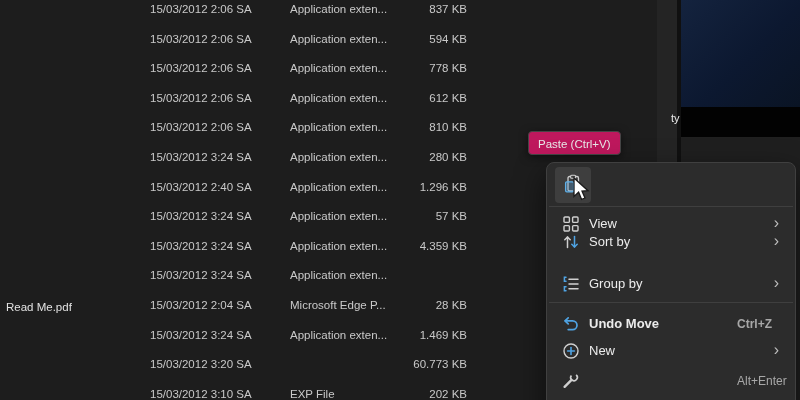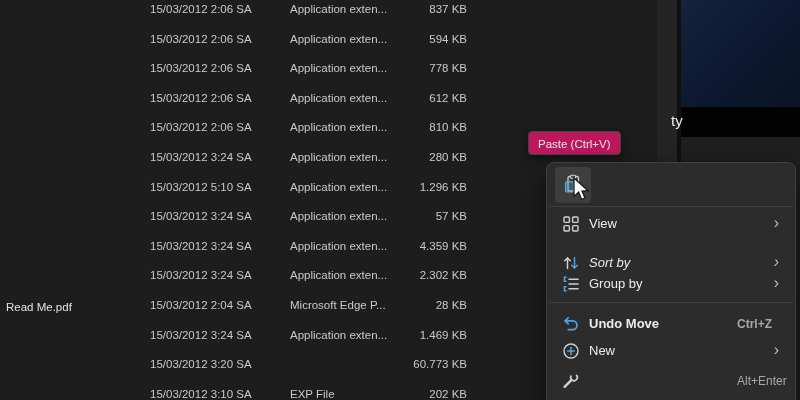--- a/index.html
+++ b/index.html
@@ -15,21 +15,21 @@
   .name-label{position:absolute;left:6px;width:130px;height:22px;line-height:22px;
               font-size:11.5px;color:#e2e2e2;white-space:nowrap;overflow:hidden;}
   
   .band-light{position:absolute;left:657px;top:0;width:20px;height:400px;background:#242424;}
   .band-dark{position:absolute;left:677px;top:0;width:4px;height:400px;background:#101010;}
   .bg-win{position:absolute;left:681px;top:0;width:119px;height:400px;background:#1f1f1f;}
   .bg-thumb{position:absolute;left:0;top:0;width:119px;height:107px;
             background:linear-gradient(135deg,#14233e 0%,#0c1830 55%,#0a1424 100%);
             border-bottom:1px solid #000;}
   .bg-bar{position:absolute;left:0;top:107px;width:119px;height:30px;background:#020202;}
-  .bg-caption{position:absolute;left:-10px;top:5px;font-size:15px;color:#eaeaea;}
+  .bg-caption{position:absolute;left:-10px;top:5px;font-size:11px;color:#eaeaea;}
   
   .tooltip{position:absolute;left:528px;top:131px;height:24px;line-height:24px;
            padding:0 9px;background:#be185d;border:1px solid #454545;border-radius:4px;
            font-size:11.5px;color:#e8e8e8;white-space:nowrap;box-sizing:border-box;
            box-shadow:0 2px 8px rgba(0,0,0,.5);}
   
   .menu{position:absolute;left:546px;top:162px;width:250px;height:262px;
         background:#2c2c2c;border:1px solid #404040;border-radius:8px 8px 0 0;
         box-shadow:0 12px 30px rgba(0,0,0,.6);box-sizing:border-box;}
   .paste-hover{position:absolute;left:8px;top:4px;width:36px;height:36px;
@@ -77,38 +77,37 @@
     <span class="c-date">15/03/2012 2:06 SA</span>
     <span class="c-type">Application exten...</span>
     <span class="c-size">810 KB</span>
   </div>
       <div class="file-row" style="top: 146px;">
     <span class="c-date">15/03/2012 3:24 SA</span>
     <span class="c-type">Application exten...</span>
     <span class="c-size">280 KB</span>
   </div>
       <div class="file-row" style="top: 176px;">
-    <span class="c-date">15/03/2012 5:10 SA</span>
+    <span class="c-date">15/03/2012 2:40 SA</span>
     <span class="c-type">Application exten...</span>
     <span class="c-size">1.296 KB</span>
   </div>
       <div class="file-row" style="top: 205px;">
     <span class="c-date">15/03/2012 3:24 SA</span>
     <span class="c-type">Application exten...</span>
     <span class="c-size">57 KB</span>
   </div>
       <div class="file-row" style="top: 235px;">
     <span class="c-date">15/03/2012 3:24 SA</span>
     <span class="c-type">Application exten...</span>
     <span class="c-size">4.359 KB</span>
   </div>
       <div class="file-row" style="top: 264px;">
     <span class="c-date">15/03/2012 3:24 SA</span>
     <span class="c-type">Application exten...</span>
-    <span class="c-size">2.302 KB</span>
   </div>
       <div class="file-row" style="top: 294px;">
     <span class="c-date">15/03/2012 2:04 SA</span>
     <span class="c-type">Microsoft Edge P...</span>
     <span class="c-size">28 KB</span>
   </div>
       <div class="file-row" style="top: 324px;">
     <span class="c-date">15/03/2012 3:24 SA</span>
     <span class="c-type">Application exten...</span>
     <span class="c-size">1.469 KB</span>
@@ -162,21 +161,21 @@
                 <rect x="3" y="3" width="5.4" height="5.4" rx="1"></rect>
                 <rect x="11.6" y="3" width="5.4" height="5.4" rx="1"></rect>
                 <rect x="3" y="11.6" width="5.4" height="5.4" rx="1"></rect>
                 <rect x="11.6" y="11.6" width="5.4" height="5.4" rx="1"></rect>
               </g>
             </svg></span>
     <span class="mi-label">View</span>
 
     <span class="mi-chevron">›</span>
   </div>
-        <div class="menu-item" style="top: 85px; font-style: italic;">
+        <div class="menu-item" style="top: 64px;">
     <span class="mi-icon"><svg width="20" height="20" viewBox="0 0 20 20" fill="none" stroke-width="1.5" stroke-linecap="round" stroke-linejoin="round">
               <g stroke="#d0d0d0">
                 <path d="M6.5 15.5 V5"></path>
                 <path d="M3.8 7.8 L6.5 5 L9.2 7.8"></path>
               </g>
               <g stroke="#4fa3e3">
                 <path d="M13.5 4.5 V15"></path>
                 <path d="M10.8 12.2 L13.5 15 L16.2 12.2"></path>
               </g>
             </svg></span>

